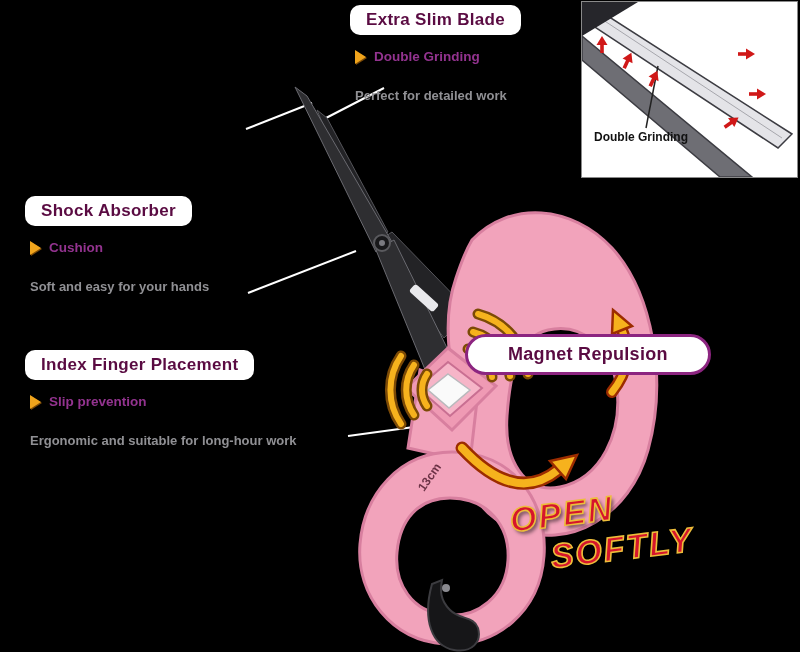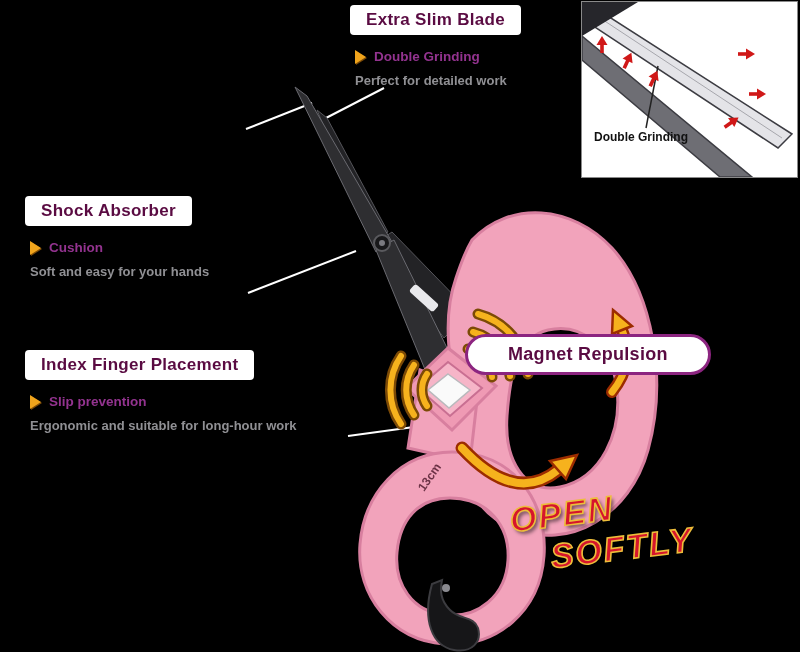--- a/index.html
+++ b/index.html
@@ -1,27 +1,27 @@
 <!DOCTYPE html>
 <html><head>
 <meta charset="utf-8">
 <style>
   html,body{margin:0;padding:0;background:#000;}
   .stage{position:relative;width:800px;height:652px;background:#000;overflow:hidden;
          font-family:"Liberation Sans",sans-serif;}
   .scene{position:absolute;left:0;top:0;width:800px;height:652px;}
   .callout{position:absolute;}
   .pill{display:inline-block;background:#ffffff;color:#5a0b42;font-weight:bold;font-size:17px;
-        padding:5px 16px;border-radius:4px;letter-spacing:.3px;white-space:nowrap;}
+        padding:5px 16px;border-radius:10px;letter-spacing:.3px;white-space:nowrap;}
   .pill.magnet{border:3px solid #8c2580;border-radius:24px;font-size:18px;padding:7px 40px;}
   .feature{display:flex;align-items:center;gap:8px;margin:14px 0 0 5px;
            color:#93338f;font-weight:bold;font-size:13.5px;white-space:nowrap;}
   .bullet{width:0;height:0;border-left:11px solid #f0a41c;border-top:7px solid transparent;
           border-bottom:7px solid transparent;filter:drop-shadow(1px 1px 0 #7c4a06);}
-  .desc{margin:9px 0 0 5px;color:#909094;font-weight:bold;font-size:13px;white-space:nowrap;}
+  .desc{margin:24px 0 0 5px;color:#909094;font-weight:bold;font-size:13px;white-space:nowrap;}
   .desc.tight{margin-top:3px;}
   .inset{position:absolute;left:581px;top:1px;width:217px;height:177px;background:#ffffff;
          border:1px solid #8a8a8a;box-sizing:border-box;}
   .inset svg{position:absolute;left:0;top:0;}
   .inset-label{position:absolute;left:12px;top:128px;color:#111;font-weight:bold;font-size:12px;
                white-space:nowrap;}
   .open-softly{position:absolute;left:512px;top:490px;transform:rotate(-7deg);
                color:#d6152c;font-weight:bold;font-style:italic;font-size:34px;letter-spacing:2px;
                -webkit-text-stroke:1.6px #edbe3a;text-shadow:2px 3px 4px rgba(0,0,0,.55);
                white-space:nowrap;}

